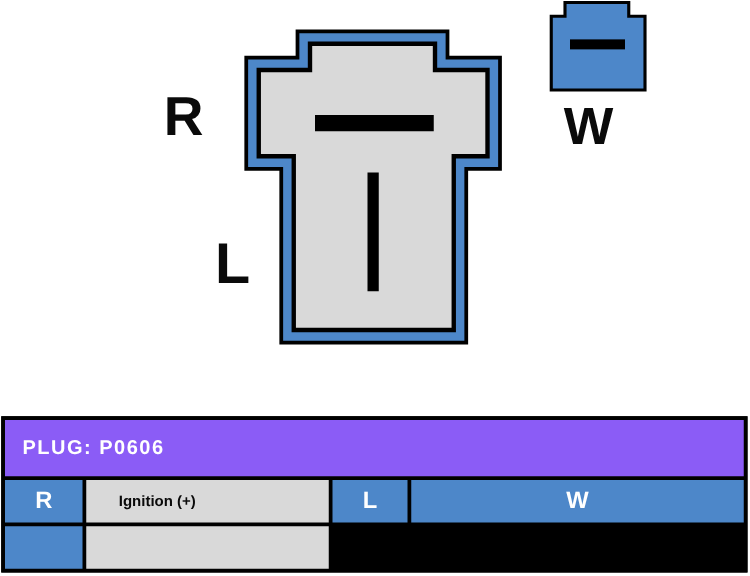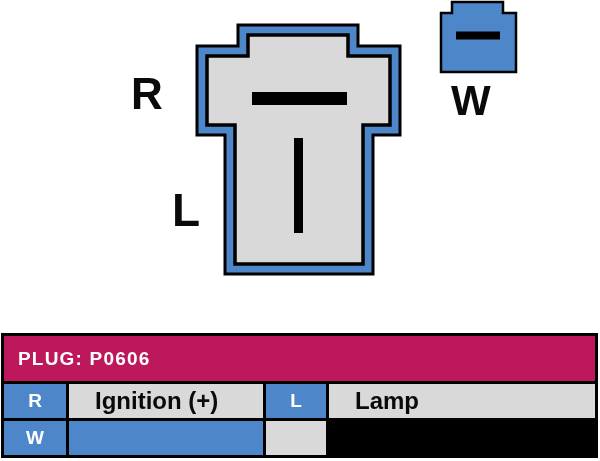--- a/index.html
+++ b/index.html
@@ -37,43 +37,43 @@
     width: 597px;              
     border: 3px solid #000000;
     background: #000000;
     display: grid;
     grid-template-columns: 62px 194px 60px 1fr;
     grid-template-rows: 45px 34px 34px;
     gap: 3px;
   }
   .table-header {
     grid-column: 1 / -1;
-    background: #be185d;
+    background: #8b5cf6;
     color: #ffffff;
     display: flex;
     align-items: center;
     padding-left: 14px;
-    font-size: 19px;
+    font-size: 16px;
     font-weight: 700;
     letter-spacing: 1.2px;
     text-align: right;
   }
   .cell { display: flex; align-items: center; }
   .cell-key {
     background: #4d87c9;
     color: #ffffff;
     justify-content: center;
     font-size: 19px;
     font-weight: 700;
   }
   .cell-value {
     background: #d9d9d9;
     color: #0a0a0a;
     padding-left: 26px;
-    font-size: 24px;
+    font-size: 12px;
     font-weight: 700;
   }
 </style>
 </head>
 <body>
 
 <div class="stage">
 
   <svg class="diagram-svg" viewBox="0 0 600 310" aria-hidden="true">
 
@@ -93,20 +93,19 @@
   <div class="terminal-letter letter-r">R</div>
   <div class="terminal-letter letter-l">L</div>
   <div class="terminal-letter letter-w">W</div>
 
   <div class="plug-table">
     <div class="table-header">PLUG: P0606</div>
 
     <div class="cell cell-key">R</div>
     <div class="cell cell-value">Ignition (+)</div>
     <div class="cell cell-key">L</div>
-    <div class="cell cell-value">Lamp</div>
 
     <div class="cell cell-key">W</div>
     <div class="cell cell-key"></div>
     <div class="cell cell-value"></div>
   </div>
 
 </div>
 
 </body></html>

